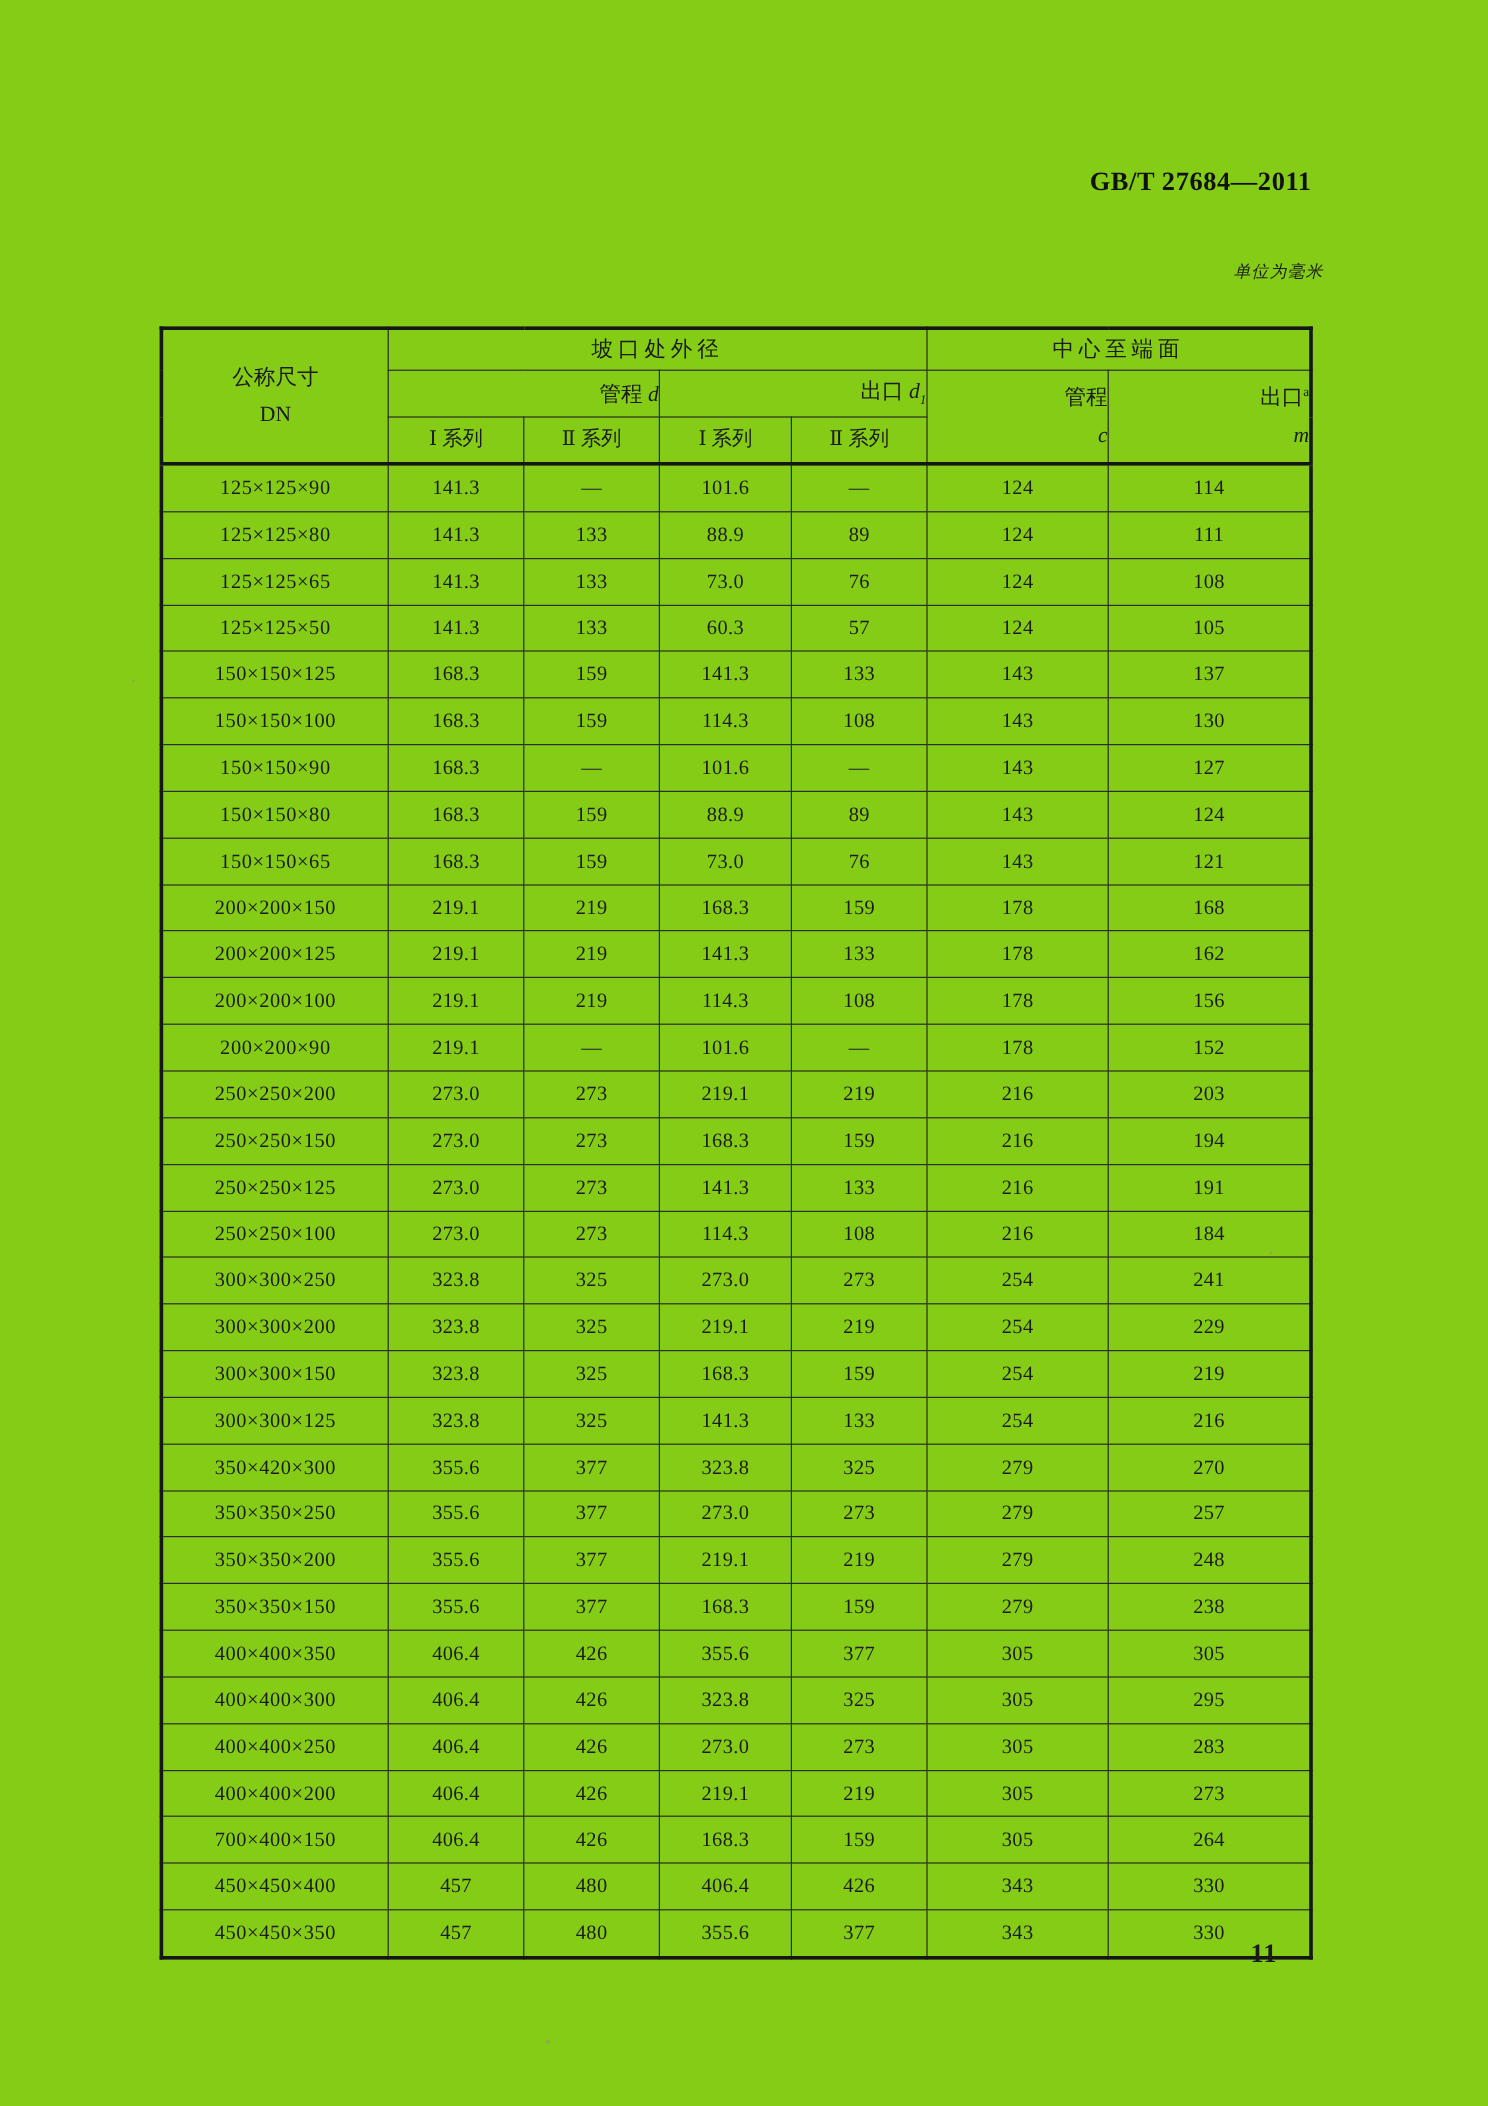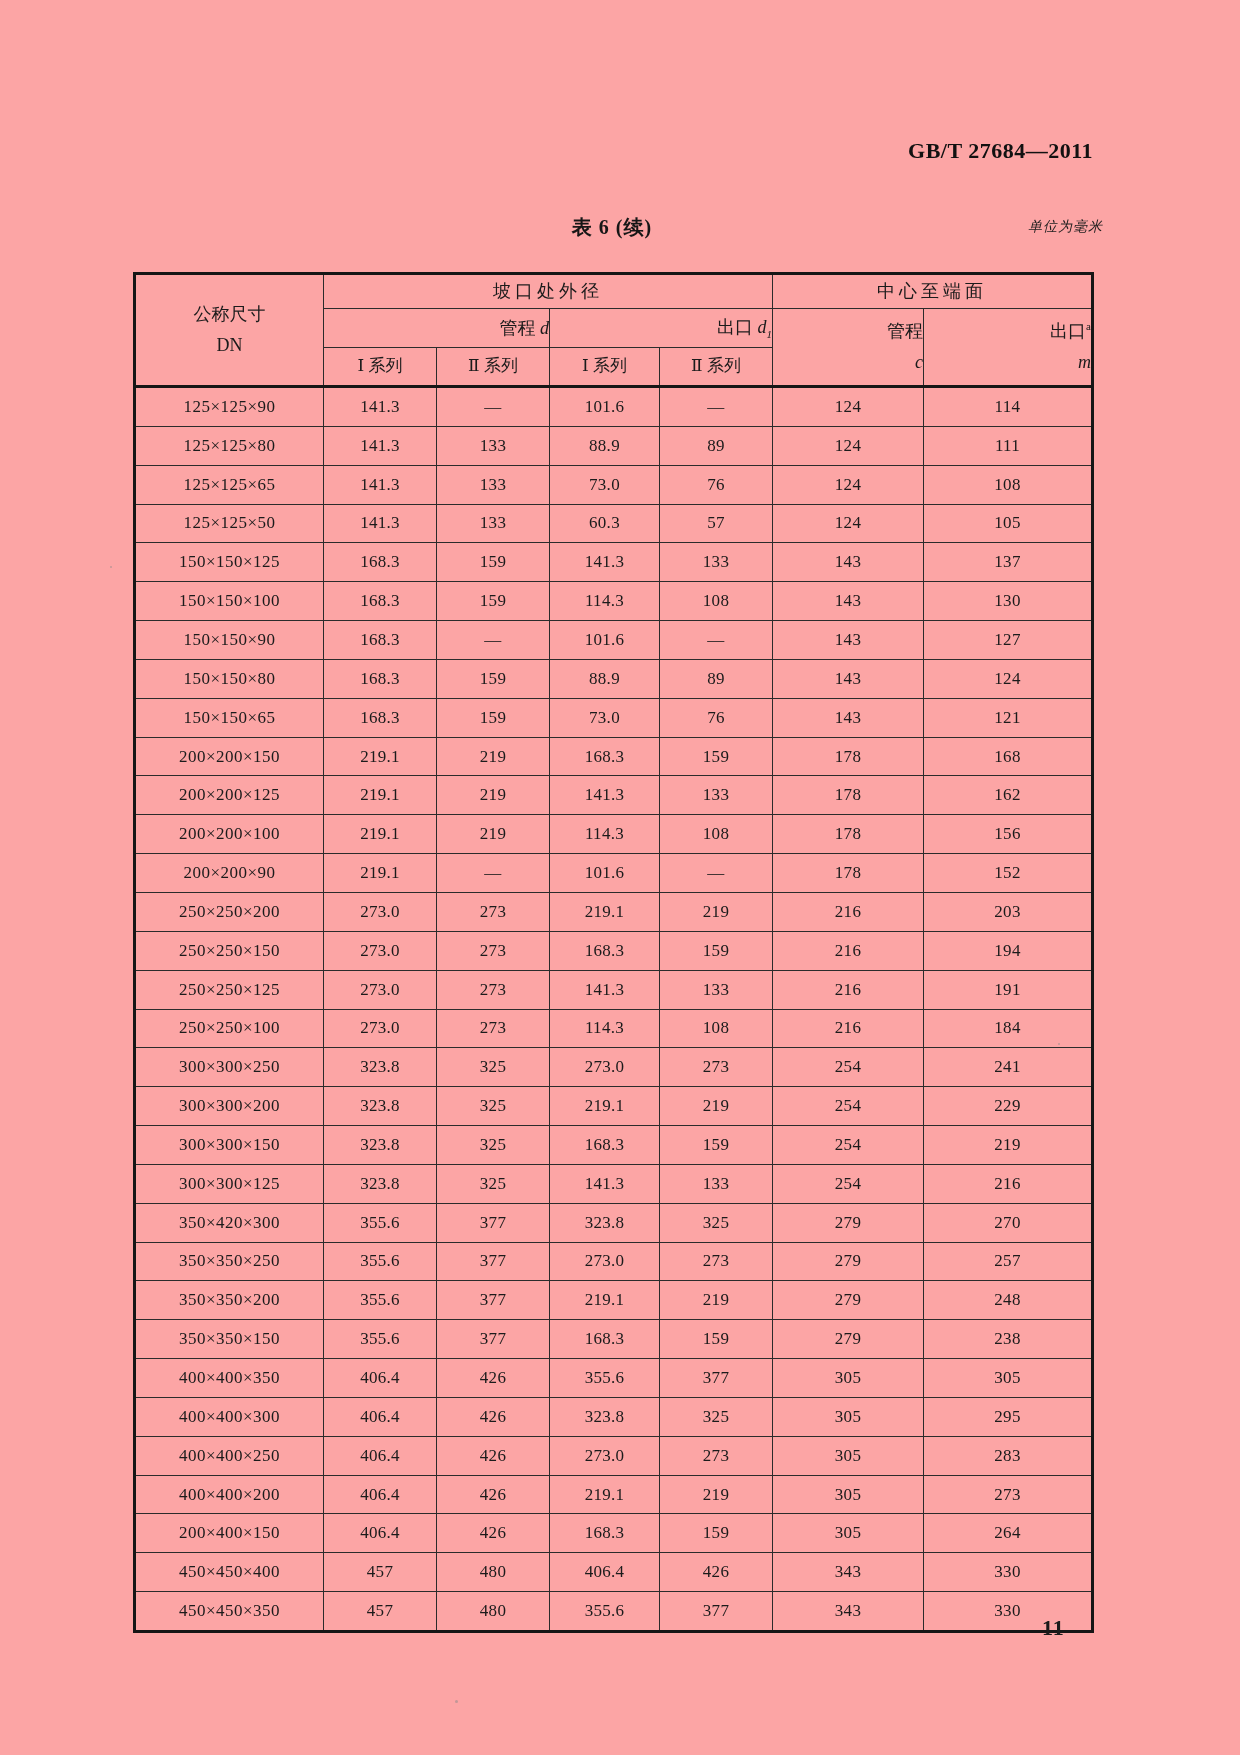--- a/index.html
+++ b/index.html
@@ -3,21 +3,21 @@
 <meta charset="utf-8">
 <style>
   html,body{margin:0;padding:0;}
   body{
     width:1240px;height:1755px;
     background:#f2f2f0;
     font-family:"Liberation Serif","DejaVu Serif",serif;
   }
   .page{
     position:relative;width:1240px;height:1755px;
-    background:#fca5a5;color:#1b1b1b;overflow:hidden;
+    background:#84cc16;color:#1b1b1b;overflow:hidden;
   }
   .doc-number{
     position:absolute;top:138px;right:147px;
     font-size:22px;font-weight:bold;letter-spacing:0.5px;
     color:#111;white-space:nowrap;
   }
   .table-title{
     position:absolute;top:214px;left:133px;width:958px;
     text-align:center;font-size:20px;font-weight:bold;color:#161616;
     letter-spacing:1px;
@@ -60,21 +60,20 @@
   
   .speck{position:absolute;background:#8a8a8a;border-radius:50%;opacity:.5;}
 </style>
 </head>
 <body>
 
 <div class="page" data-name="document-page">
 
   <div class="doc-number" data-name="standard-number">GB/T 27684—2011</div>
 
-  <div class="table-title" data-name="table-title">表 6 (续)</div>
 
   <div class="unit-note" data-name="unit-note">单位为毫米</div>
 
   <table class="std" data-name="dimension-table">
     <colgroup>
       <col style="width:189px">
       <col style="width:113px">
       <col style="width:113px">
       <col style="width:110px">
       <col style="width:113px">
@@ -371,21 +370,21 @@
         <tr data-name="table-row">
           <td data-name="dn-cell">400×400×200</td>
           <td data-name="value-cell">406.4</td>
           <td data-name="value-cell">426</td>
           <td data-name="value-cell">219.1</td>
           <td data-name="value-cell">219</td>
           <td data-name="value-cell">305</td>
           <td data-name="value-cell">273</td>
         </tr>
         <tr data-name="table-row">
-          <td data-name="dn-cell">200×400×150</td>
+          <td data-name="dn-cell">700×400×150</td>
           <td data-name="value-cell">406.4</td>
           <td data-name="value-cell">426</td>
           <td data-name="value-cell">168.3</td>
           <td data-name="value-cell">159</td>
           <td data-name="value-cell">305</td>
           <td data-name="value-cell">264</td>
         </tr>
         <tr data-name="table-row">
           <td data-name="dn-cell">450×450×400</td>
           <td data-name="value-cell">457</td>

